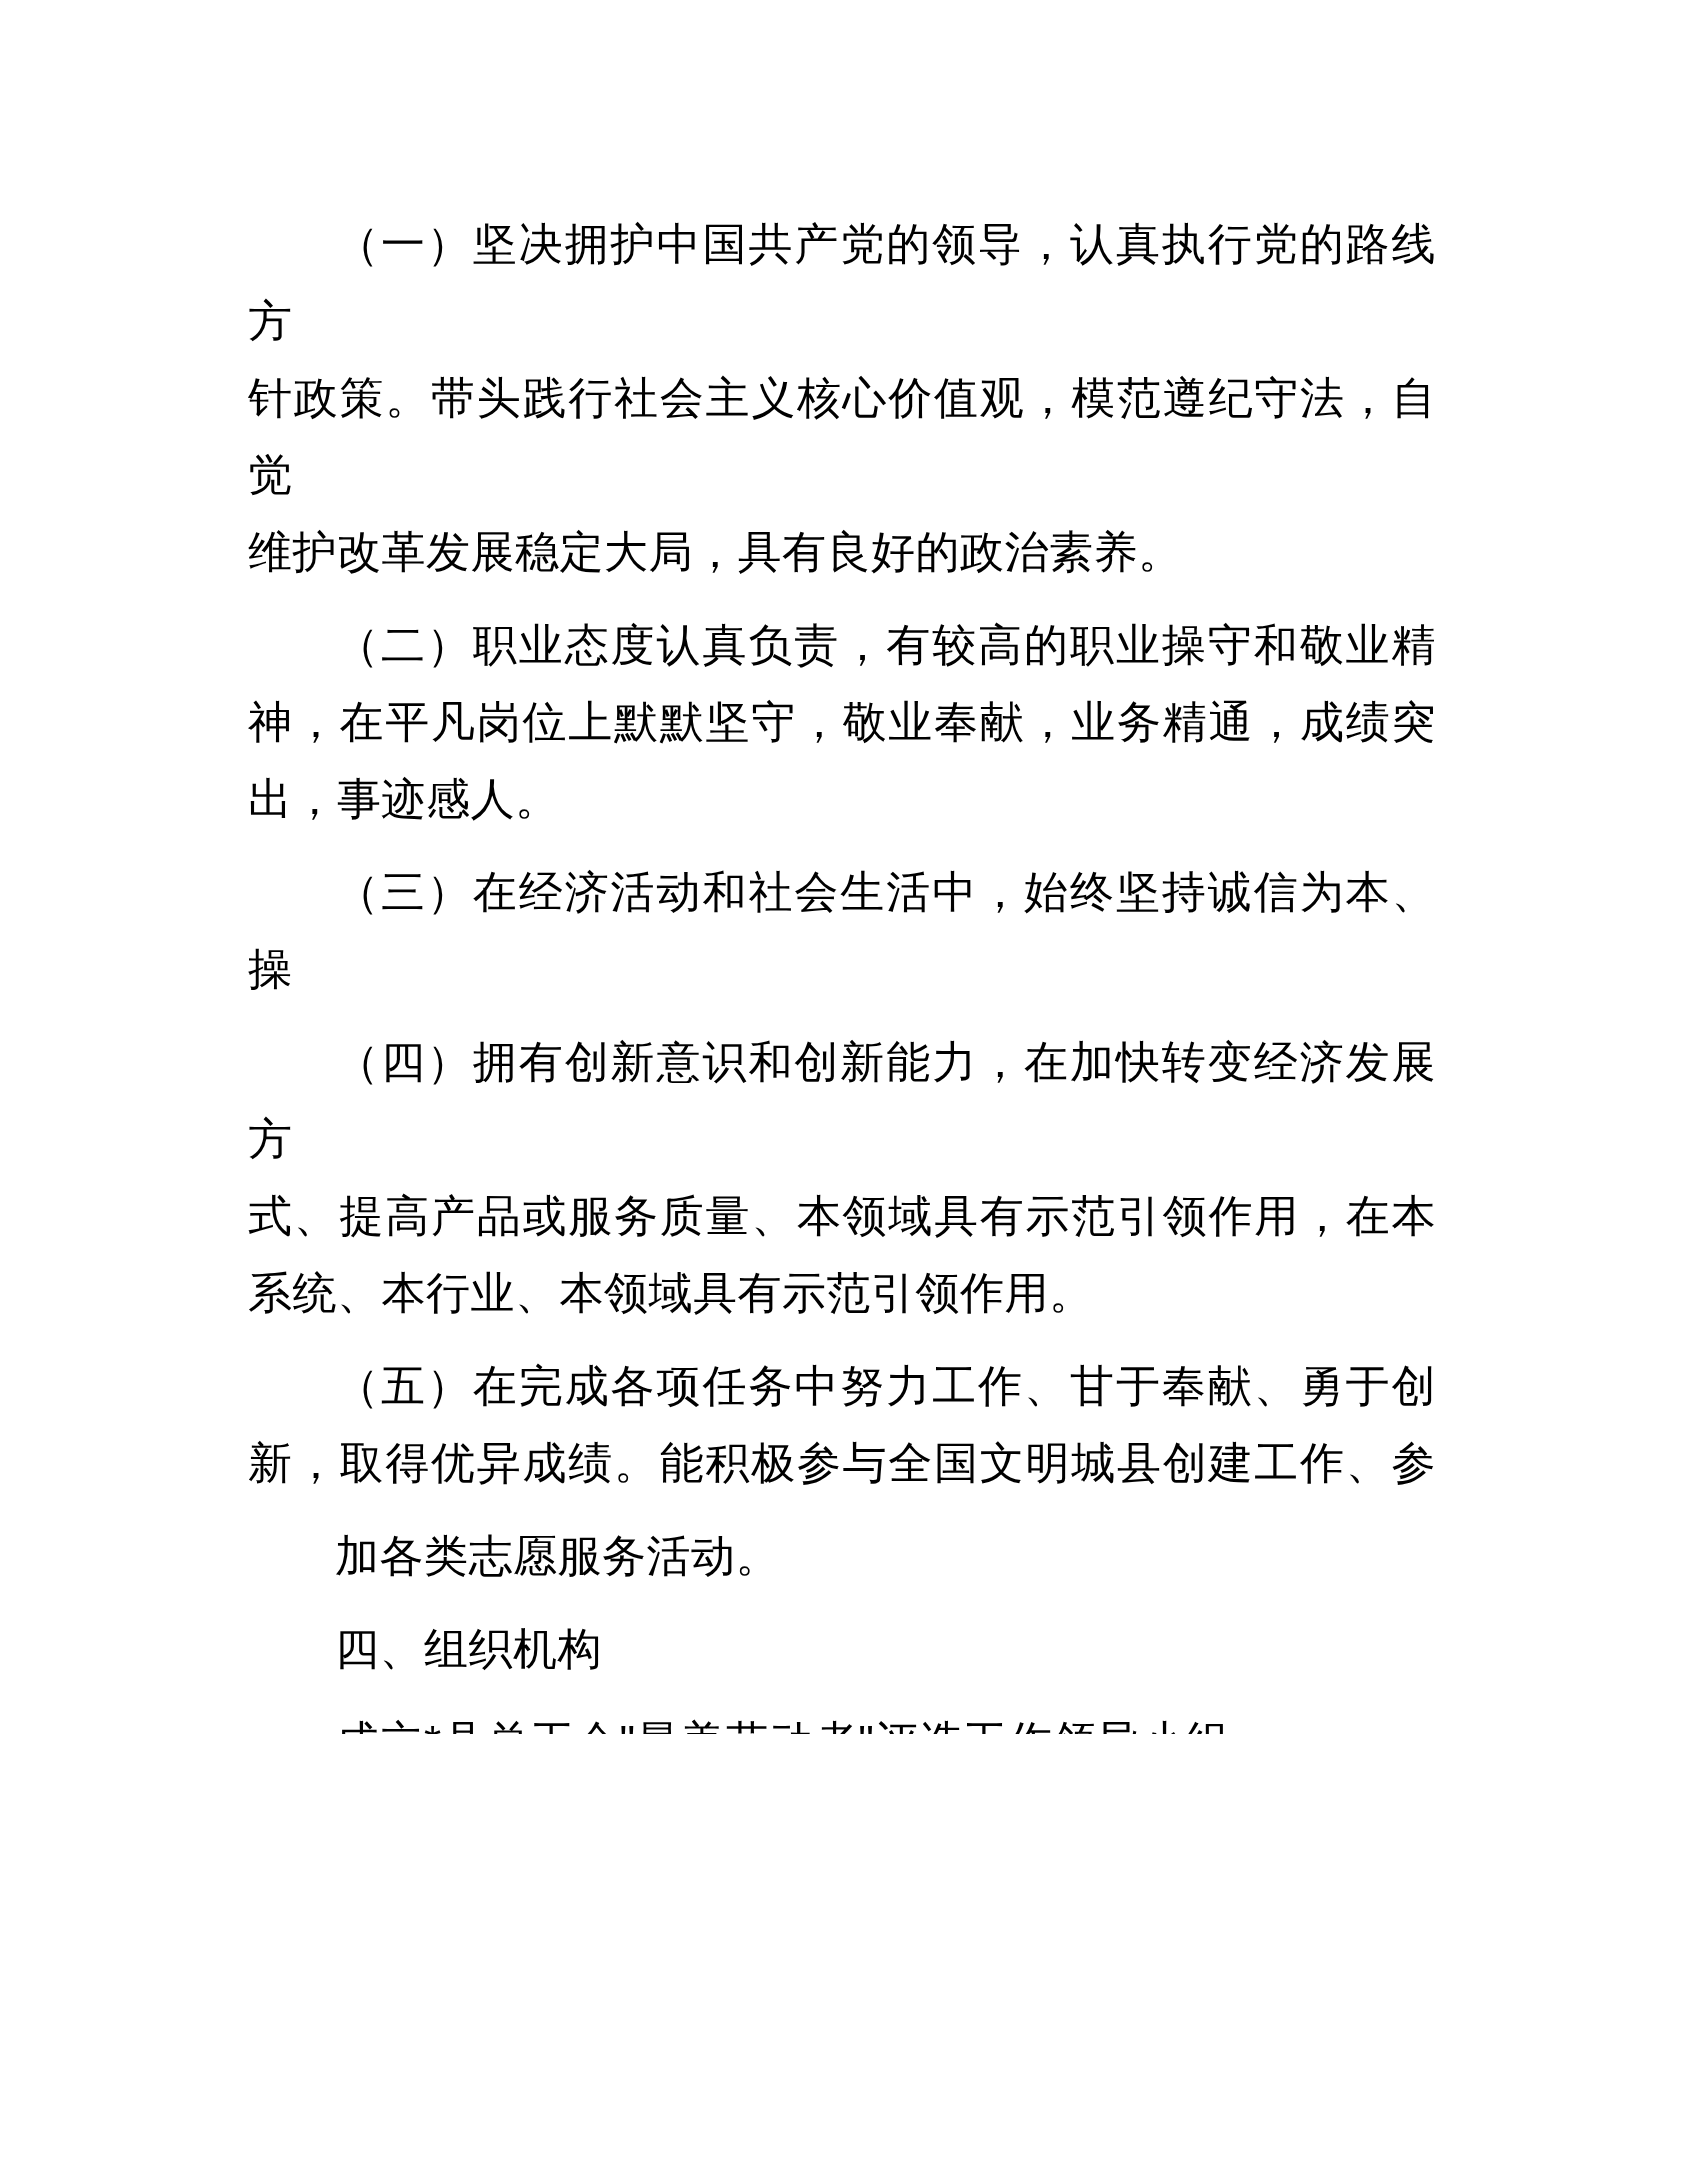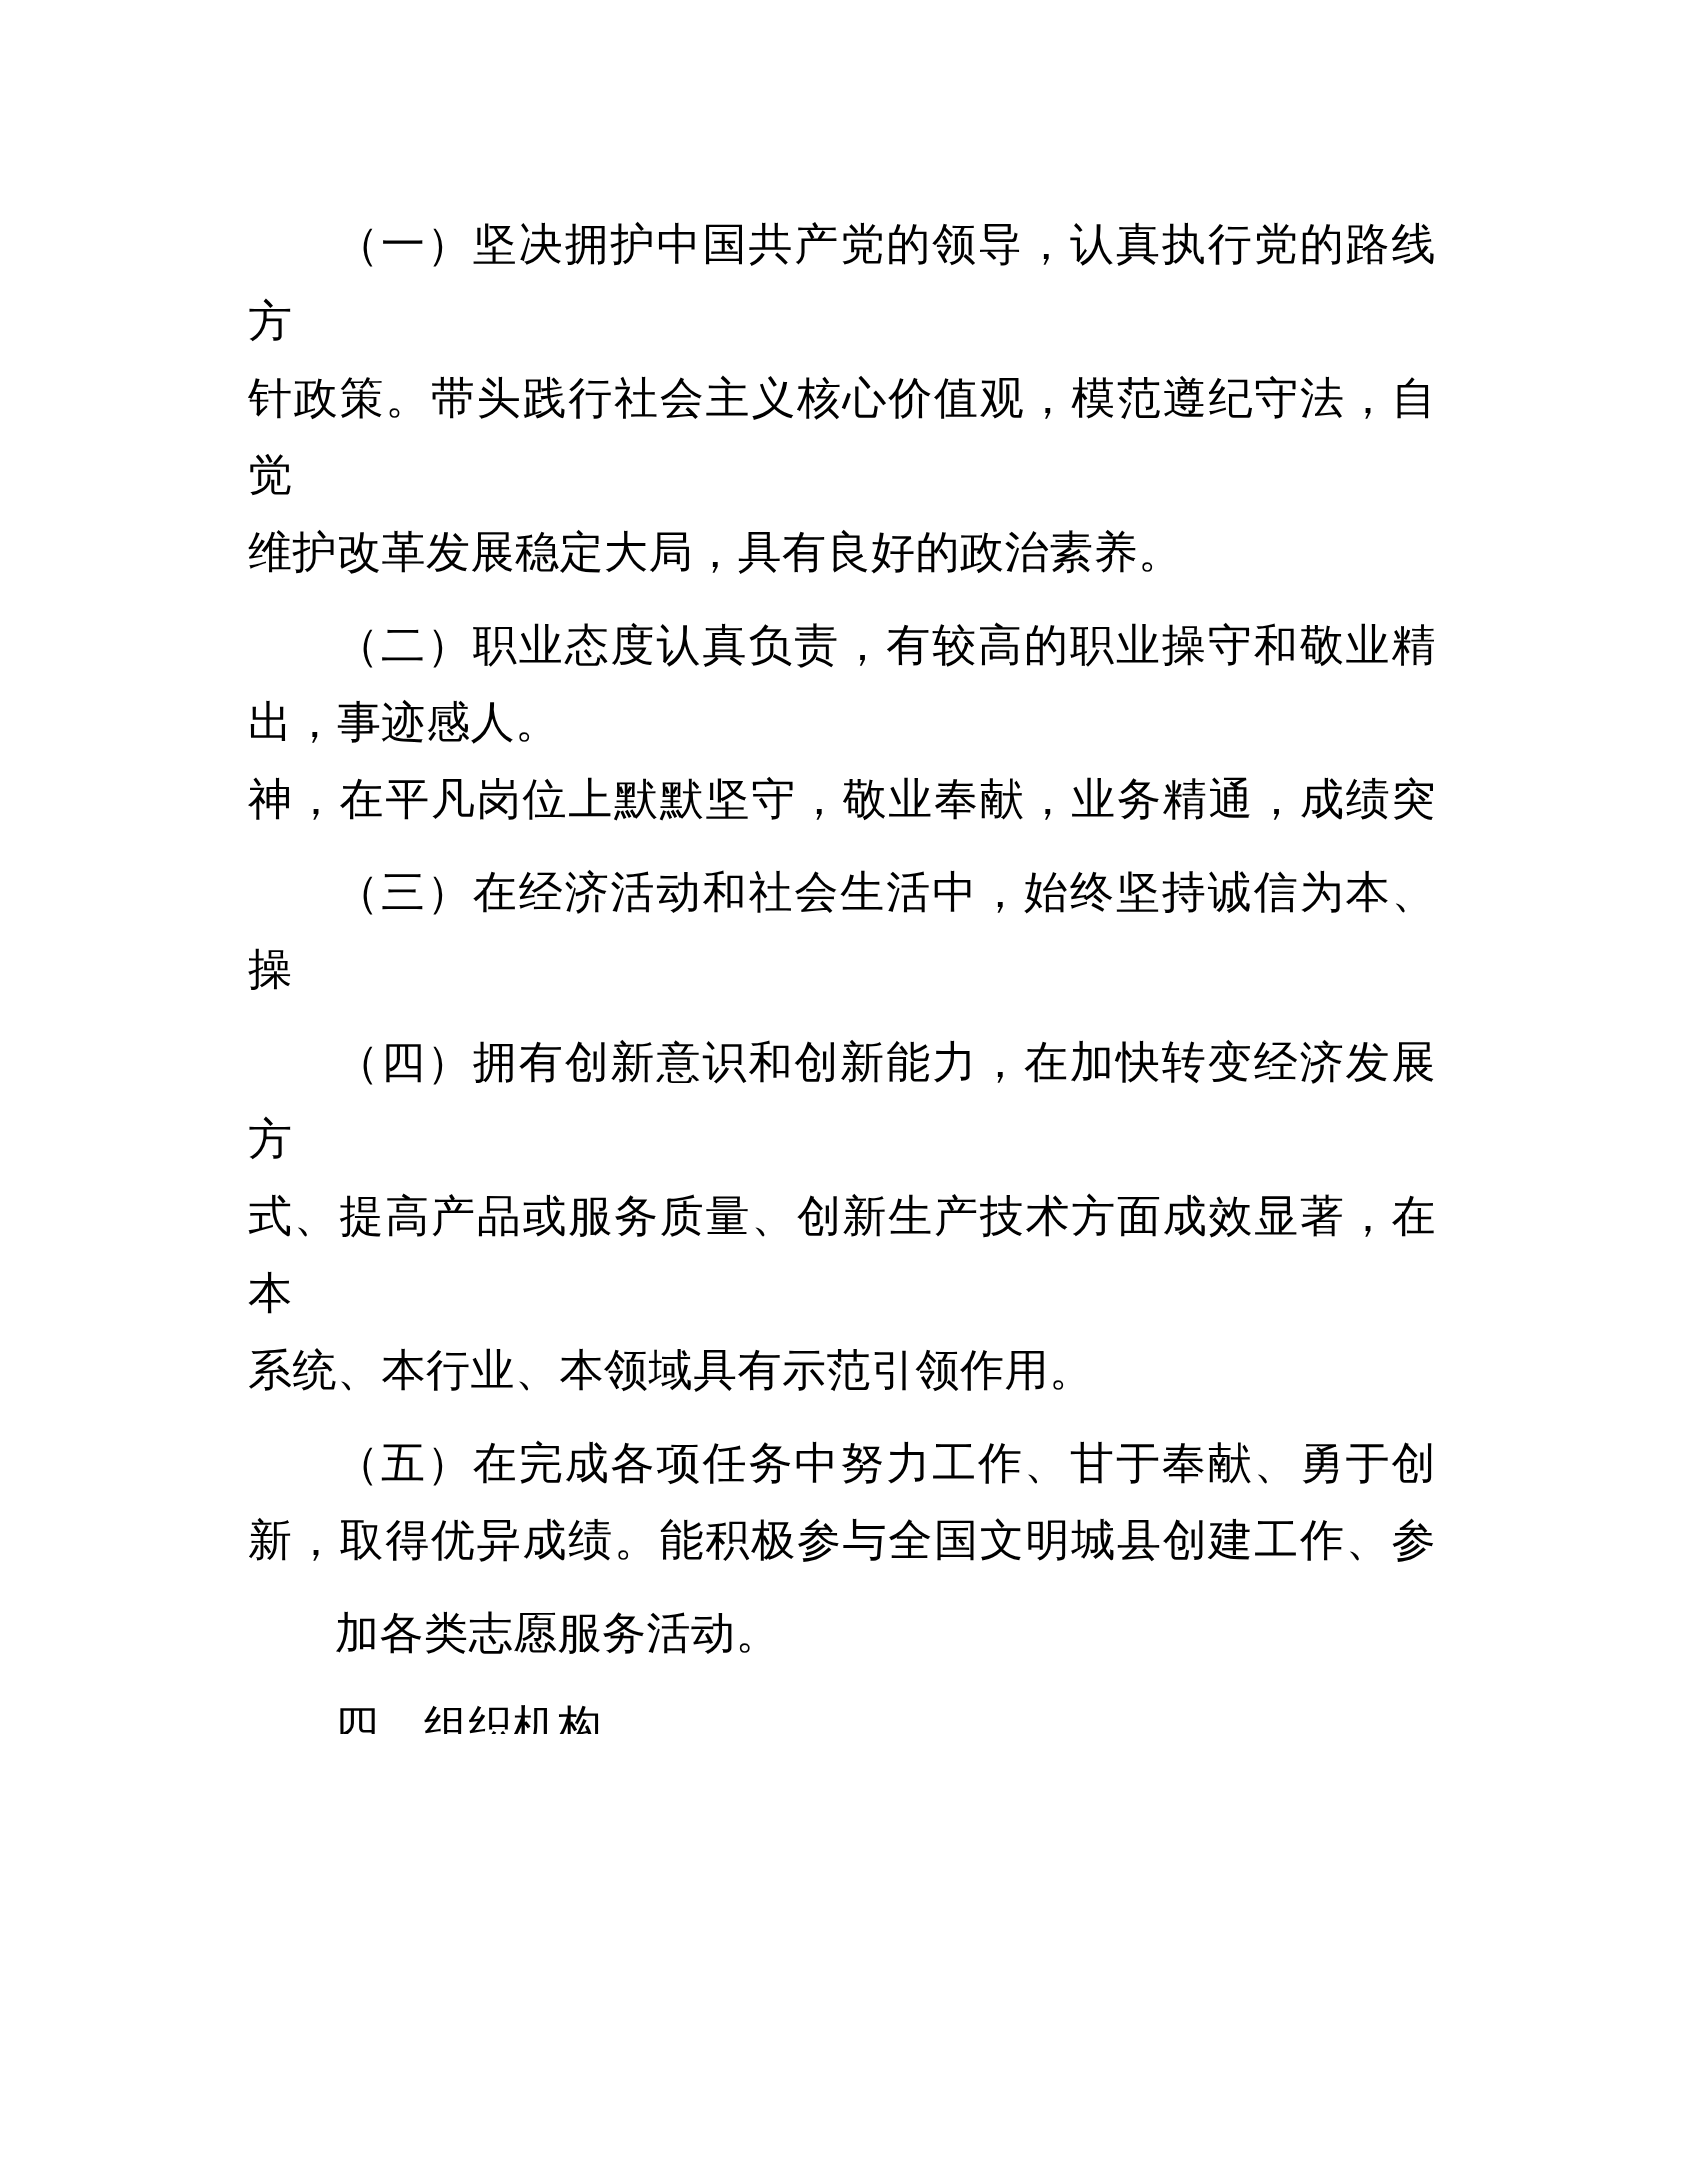--- a/index.html
+++ b/index.html
@@ -55,25 +55,25 @@
 </head>
 <body>
 
 <div class="page">
   <div class="text-block">
 
   <div class="line justify indent pstart">（一）坚决拥护中国共产党的领导，认真执行党的路线方</div>
       <div class="line justify">针政策。带头践行社会主义核心价值观，模范遵纪守法，自觉</div>
       <div class="line">维护改革发展稳定大局，具有良好的政治素养。</div>
       <div class="line justify indent pstart">（二）职业态度认真负责，有较高的职业操守和敬业精</div>
+      <div class="line justify">神，在平凡岗位上默默坚守，敬业奉献，业务精通，成绩突</div>
       <div class="line">出，事迹感人。</div>
-      <div class="line justify">神，在平凡岗位上默默坚守，敬业奉献，业务精通，成绩突</div>
       <div class="line justify indent pstart">（三）在经济活动和社会生活中，始终坚持诚信为本、操</div>
       <div class="line justify indent pstart">（四）拥有创新意识和创新能力，在加快转变经济发展方</div>
-      <div class="line justify">式、提高产品或服务质量、创新生产技术方面成效显著，在本</div>
+      <div class="line justify">式、提高产品或服务质量、本领域具有示范引领作用，在本</div>
       <div class="line">系统、本行业、本领域具有示范引领作用。</div>
       <div class="line justify indent pstart">（五）在完成各项任务中努力工作、甘于奉献、勇于创</div>
       <div class="line justify">新，取得优异成绩。能积极参与全国文明城县创建工作、参</div>
       <div class="line indent pstart">加各类志愿服务活动。</div>
       <div class="line indent pstart">四、组织机构</div>
       <div class="line indent pstart">成立*县总工会"最美劳动者"评选工作领导小组</div>
       <div class="line indent pstart">组成人员如下：</div>
     </div>
   <div class="page-number">2</div>
 </div>

